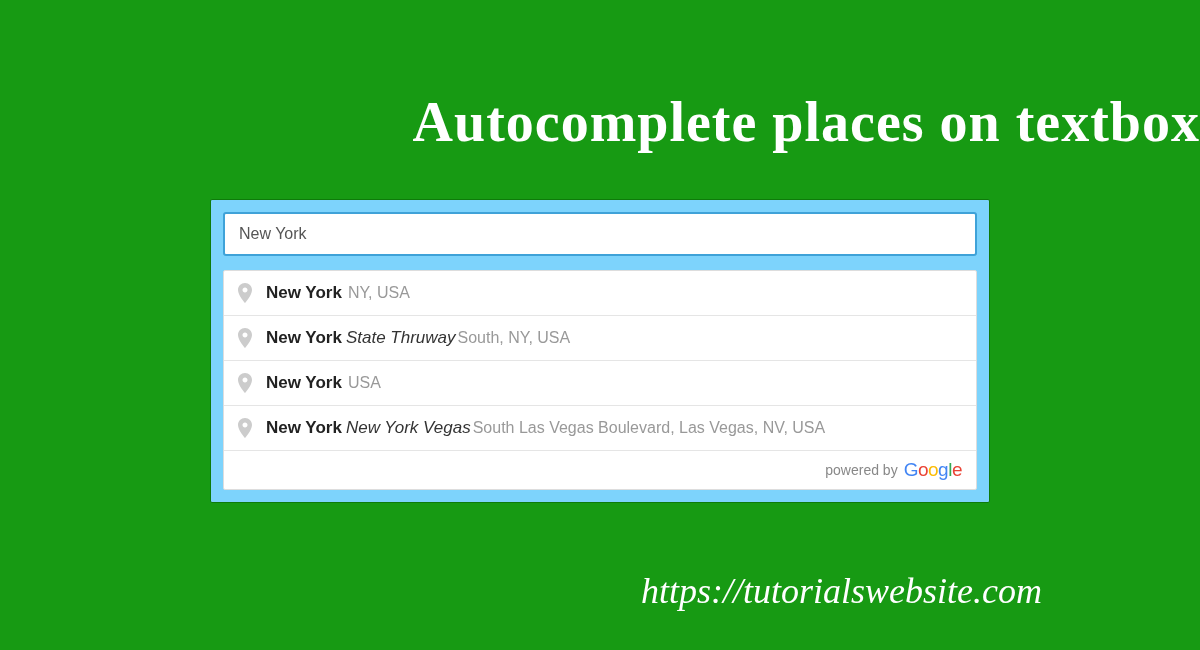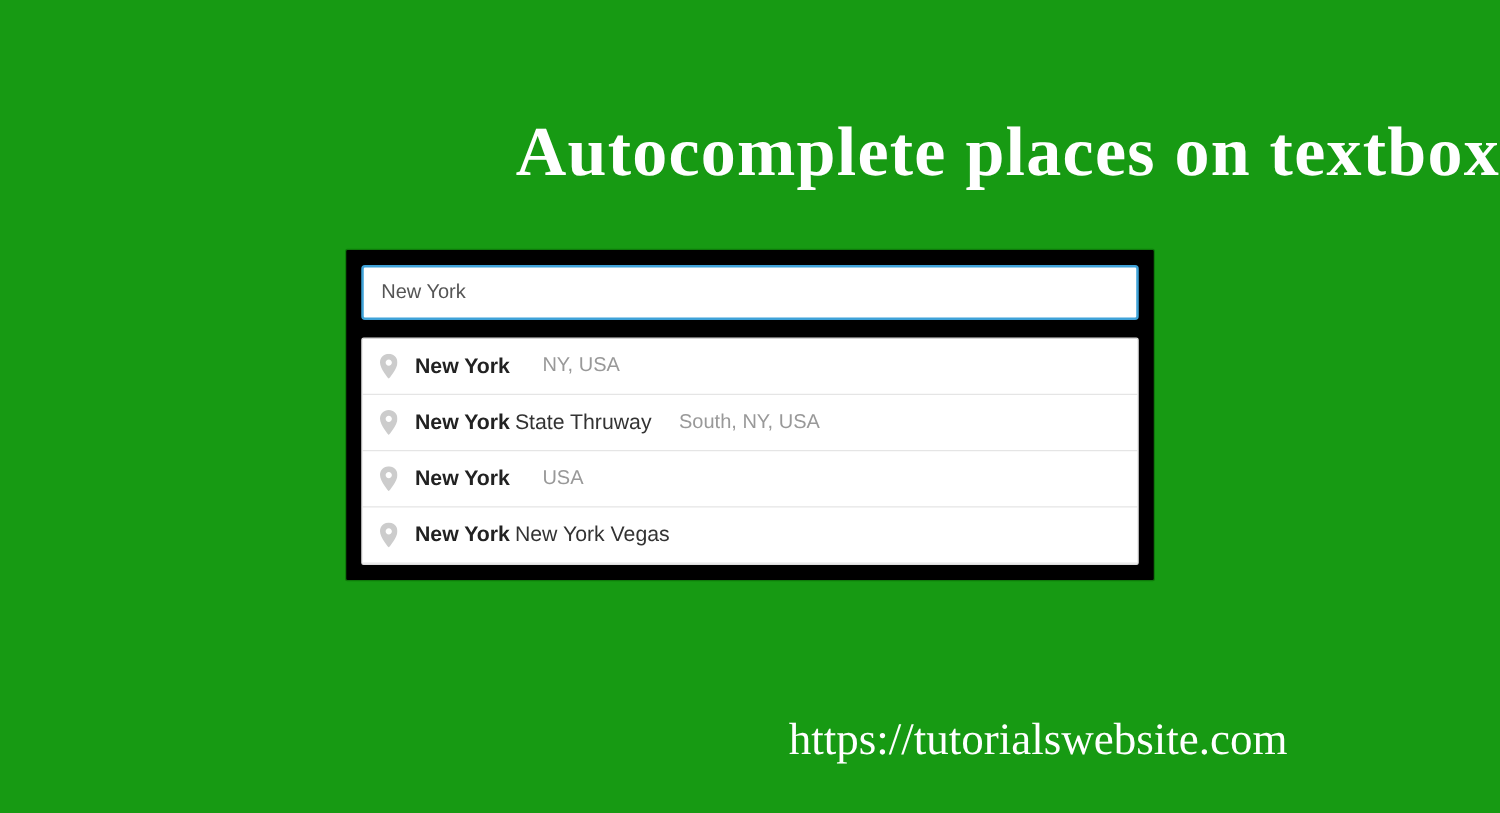--- a/index.html
+++ b/index.html
@@ -14,23 +14,23 @@
   .title {
     text-align: right;
     color: #fff;
     font-family: 'Brush Script MT', 'Segoe Script', cursive;
     font-size: 56px;
     font-weight: bold;
     padding-top: 90px;
     letter-spacing: 1px;
   }
   .autocomplete-container {
-    width: 648px;
+    width: 780px;
     margin: 45px auto 0;
-    background: #000000;
+    background: #7dd3fc;
     border: 1px solid #0e7b0a;
     padding: 12px;
     border-radius: 2px;
   }
   .search-input {
     width: 100%;
     height: 44px;
     padding: 0 14px;
     font-size: 16px;
     color: #555;
@@ -55,22 +55,22 @@
     font-size: 17px;
   }
   .pin-icon {
     width: 14px;
     height: 20px;
     margin-right: 14px;
     flex-shrink: 0;
   }
   .pin-icon svg { display: block; }
   .match-text { font-weight: bold; color: #222; }
-  .rest-text { color: #333; margin-left: 4px; }
-  .secondary-text { color: #999; margin-left: 22px; font-size: 16px; }
+  .rest-text { color: #333; margin-left: 4px; font-style: italic; }
+  .secondary-text { color: #999; margin-left: 2px; font-size: 16px; }
   .powered-by {
     display: flex;
     justify-content: flex-end;
     align-items: center;
     padding: 8px 14px;
     gap: 6px;
   }
   .powered-text {
     color: #888;
     font-size: 14px;
@@ -83,24 +83,25 @@
   }
   .g1 { color: #4285F4; }
   .g2 { color: #EA4335; }
   .g3 { color: #FBBC05; }
   .g4 { color: #4285F4; }
   .g5 { color: #34A853; }
   .g6 { color: #EA4335; }
   .footer-link {
     position: absolute;
     bottom: 38px;
-    right: 170px;
+    right: 158px;
     color: #fff;
     font-family: 'Brush Script MT', 'Segoe Script', cursive;
     font-size: 36px;
+    font-style: italic;
   }
 </style>
 </head>
 <body>
 
 <div class="title">Autocomplete places on textbox</div>
 
 <div class="autocomplete-container">
   <input type="text" class="search-input" value="New York" style="">
   
@@ -140,18 +141,25 @@
     </div>
 
     <div class="suggestion" style="border-bottom:1px solid #e5e5e5">
       <span class="pin-icon">
         <svg viewBox="0 0 14 20" width="14" height="20">
             <path fill="#ccc" d="M7 0C3.1 0 0 3.1 0 7c0 5.2 7 13 7 13s7-7.8 7-13c0-3.9-3.1-7-7-7zm0 9.5C5.6 9.5 4.5 8.4 4.5 7S5.6 4.5 7 4.5 9.5 5.6 9.5 7 8.4 9.5 7 9.5z"></path>
           </svg>
       </span>
       <span class="match-text">New York</span>
       <span class="rest-text">New York Vegas</span>
+      <span class="secondary-text">South Las Vegas Boulevard, Las Vegas, NV, USA</span>
     </div>
 
+    <div class="powered-by">
+      <span class="powered-text">powered by</span>
+      <span class="google-logo">
+        <span class="g1">G</span><span class="g2">o</span><span class="g3">o</span><span class="g4">g</span><span class="g5">l</span><span class="g6">e</span>
+      </span>
+    </div>
   </div>
 </div>
 
 <div class="footer-link">https://tutorialswebsite.com</div>
 
 </body></html>

